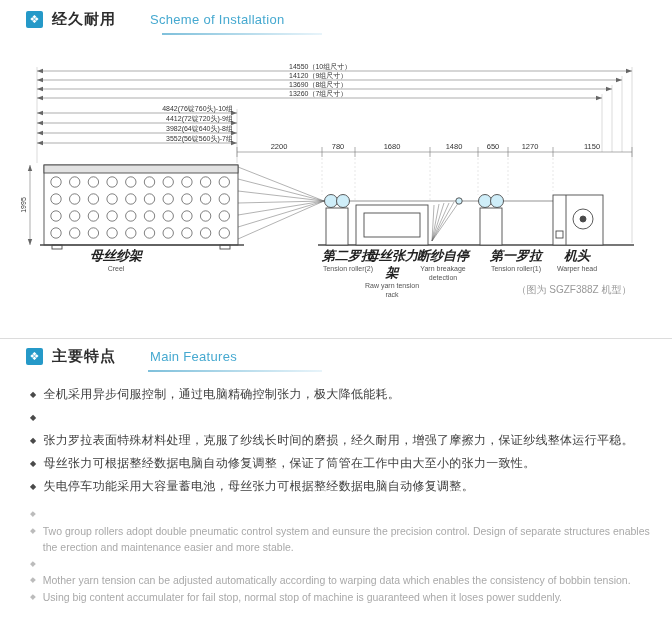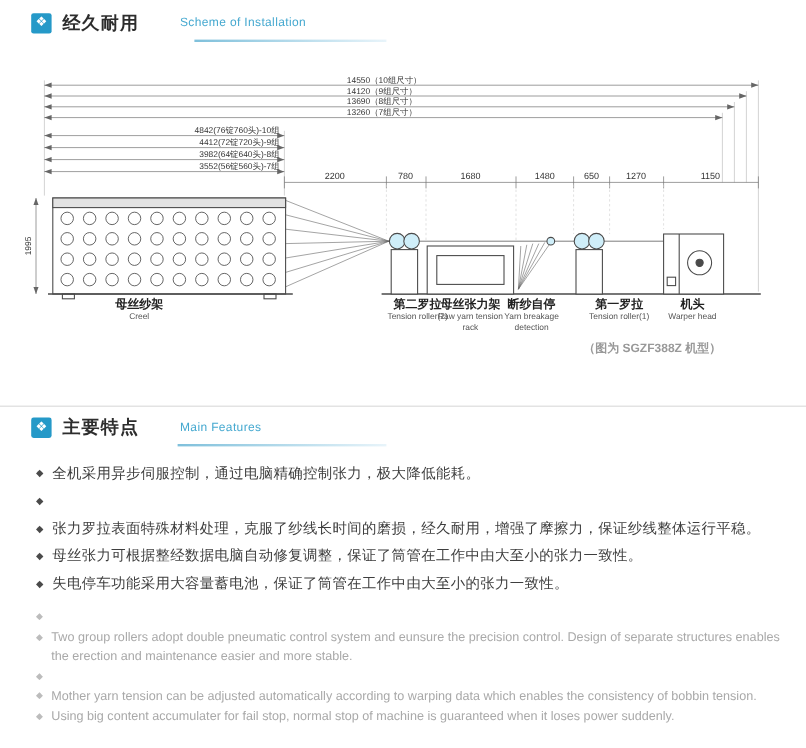--- a/index.html
+++ b/index.html
@@ -6,34 +6,34 @@
   .page {
     position:relative; width:672px; height:623px; background:#ffffff;
     font-family:"Liberation Sans","DejaVu Sans",sans-serif; overflow:hidden;
   }
   .sec-header { position:absolute; display:flex; align-items:center; }
   .sec-icon {
     width:17px; height:17px; background:#2599c8; color:#fff;
     font-size:11px; line-height:17px; text-align:center; border-radius:2px; flex:none;
   }
   .sec-title-cn { font-size:15px; font-weight:bold; color:#2d2d2d; margin-left:9px; letter-spacing:1px; }
-  .sec-title-en { font-size:10px; color:#46a9d0; margin-left:34px; letter-spacing:0.3px; }
+  .sec-title-en { font-size:13px; color:#46a9d0; margin-left:34px; letter-spacing:0.3px; }
   .sec-underline { position:absolute; height:2px; background:linear-gradient(to right,#7fc0db,#e8f4fa); }
   .divider { position:absolute; left:0; width:672px; height:1px; background:#dcdcdc; }
 
   .diagram { position:absolute; top:55px; left:0; width:672px; height:268px; }
   .diagram svg { position:absolute; top:0; left:0; }
   svg text { font-family:"Liberation Sans","DejaVu Sans",sans-serif; fill:#333; }
   .dim  { font-size:7px; }
   .dimseg { font-size:7.5px; }
 
   .unit-label { position:absolute; top:193px; text-align:center; }
-  .ul-cn { font-size:10px; font-weight:bold; color:#222; line-height:1.3; }
+  .ul-cn { font-size:13px; font-weight:bold; color:#222; line-height:1.3;font-style:italic; }
   .ul-en { font-size:7px; color:#555; line-height:1.25; }
-  .note { position:absolute; top:228px; left:486px; width:176px; font-size:10px; color:#999; text-align:left;font-weight:bold; }
+  .note { position:absolute; top:228px; left:486px; width:176px; font-size:10px; color:#999; text-align:center; }
 
   .feat-list { position:absolute; left:30px; width:630px; }
   .feat-item { display:flex; align-items:flex-start; }
   .bullet { flex:none; }
   .cn-list .feat-item { font-size:12px; color:#3e3e3e; line-height:23px; letter-spacing:0.3px; }
   .cn-list .bullet { color:#4a4a4a; font-size:8px; line-height:23px; margin-right:7px; }
   .en-list .feat-item { font-size:10.5px; color:#a9a9a9; line-height:16.5px; }
   .en-list .bullet { color:#bcbcbc; font-size:7.5px; line-height:16.5px; margin-right:7px; }
 </style>
 </head>
@@ -259,21 +259,21 @@
     <div class="feat-item">
       <span class="bullet">◆</span>
       <span>张力罗拉表面特殊材料处理，克服了纱线长时间的磨损，经久耐用，增强了摩擦力，保证纱线整体运行平稳。</span>
     </div>
     <div class="feat-item">
       <span class="bullet">◆</span>
       <span>母丝张力可根据整经数据电脑自动修复调整，保证了筒管在工作中由大至小的张力一致性。</span>
     </div>
     <div class="feat-item">
       <span class="bullet">◆</span>
-      <span>失电停车功能采用大容量蓄电池，保证了筒管在工作中由大至小的张力一致性。</span>
+      <span>失电停车功能采用大容量蓄电池，母丝张力可根据整经数据电脑自动修复调整。</span>
     </div>
   </div>
 
   <div class="feat-list en-list" style="top:506px">
     <div class="feat-item">
       <span class="bullet">◆</span>
     </div>
     <div class="feat-item">
       <span class="bullet">◆</span>
       <span>Two group rollers adopt double pneumatic control system and eunsure the precision control. Design of separate structures enables the erection and maintenance easier and more stable.</span>

